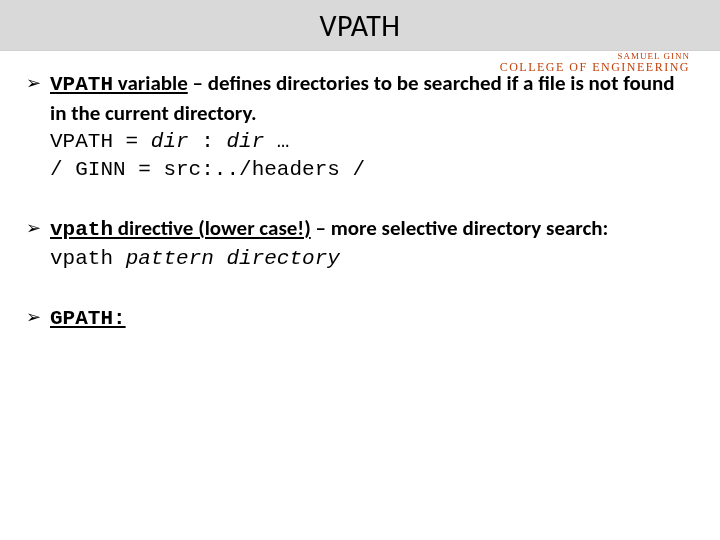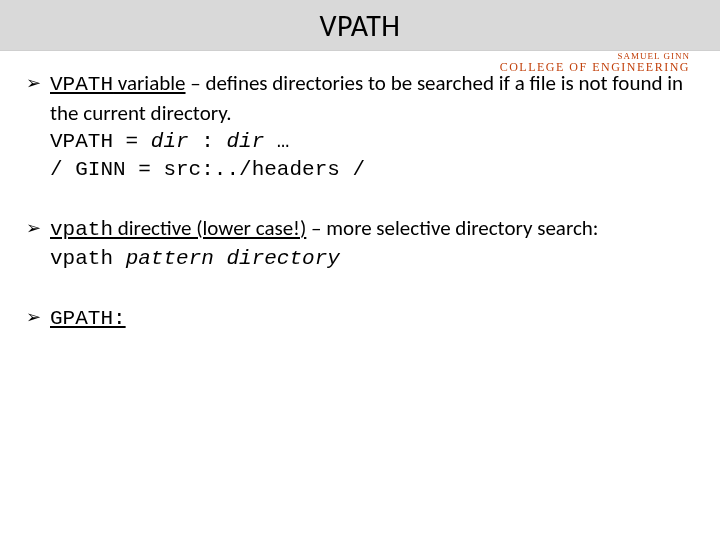--- a/index.html
+++ b/index.html
@@ -56,20 +56,21 @@
     display: flex;
   }
   .arrow {
     flex: 0 0 auto;
     width: 24px;
     font-size: 18px;
     padding-top: 2px;
   }
   .body {
     flex: 1 1 auto;
+    font-weight: bold;
   }
   .indent {
     padding-left: 24px;
   }
   .mono {
     font-family: "Courier New", Courier, monospace;
   }
   .ul { text-decoration: underline; }
   .ital { font-style: italic; text-align: right; }
 </style>

